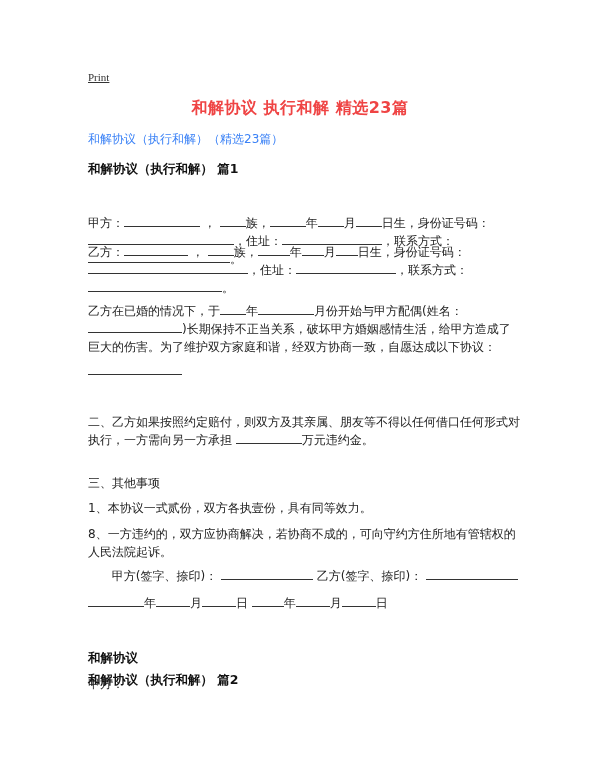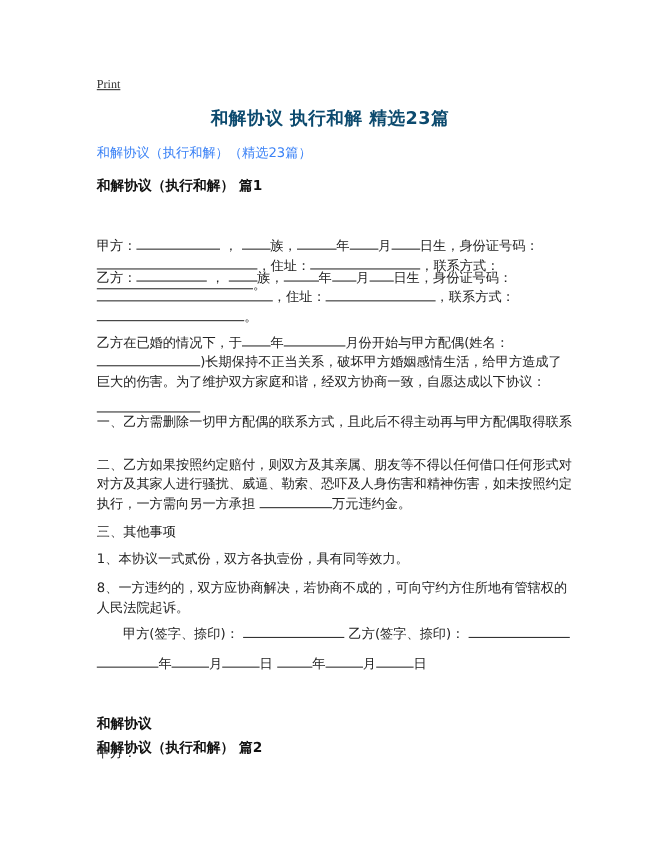--- a/index.html
+++ b/index.html
@@ -1,21 +1,21 @@
 <!DOCTYPE html>
 <html><head>
   <meta charset="utf-8">
   <style>
     html, body { margin: 0; padding: 0; background: #ffffff; }
     body {
       width: 600px; height: 776px; overflow: hidden; position: relative;
       font-family: "DejaVu Sans", sans-serif; color: #1a1a1a;
     }
     .print { position: absolute; left: 88px; top: 71px; font-family: "Liberation Serif", serif; font-size: 11px; color: #333; text-decoration: underline; }
-    .title { position: absolute; left: 0; width: 600px; top: 98px; text-align: center; font-size: 16px; font-weight: bold; letter-spacing: 0.5px; color: #0c4a6e; }
+    .title { position: absolute; left: 0; width: 600px; top: 98px; text-align: center; font-size: 16px; font-weight: bold; letter-spacing: 0.5px; color: #ef4444; }
     .subtitle { position: absolute; left: 88px; top: 131px; font-size: 12px; color: #3b82f6; }
     .h { position: absolute; left: 88px; font-size: 12.5px; font-weight: bold; color: #111; }
     .p { position: absolute; left: 88px; width: 430px; font-size: 12px; line-height: 18px; color: #222; }
     .u { display: inline-block; border-bottom: 1px solid #333; height: 12px; vertical-align: baseline; }
     .ln { white-space: nowrap; }
   </style>
 </head>
 <body>
 
 <div class="print">Print</div>
@@ -56,26 +56,24 @@
     <span class="u" style="width:94px"></span><span>)长期保持不正当关系，破坏甲方婚姻感情生活，给甲方造成了</span>
   </div>
   <div class="ln">
     <span>巨大的伤害。为了维护双方家庭和谐，经双方协商一致，自愿达成以下协议：</span>
   </div>
   <div style="height:6px"></div>
   <div class="ln"><span class="u" style="width:94px"></span></div>
 </div>
 
 <div class="p" style="top:374px;">
-  <div class="ln">一、乙方需删除一切甲方配偶的联系方式，且此后不得主动再与甲方配偶取得联系</div>
 </div>
 
 <div class="p" style="top:413px;">
   <div class="ln">二、乙方如果按照约定赔付，则双方及其亲属、朋友等不得以任何借口任何形式对</div>
-  <div class="ln">对方及其家人进行骚扰、威逼、勒索、恐吓及人身伤害和精神伤害，如未按照约定</div>
   <div class="ln">
     <span>执行，一方需向另一方承担</span>&nbsp;<span class="u" style="width:66px"></span><span>万元违约金。</span>
   </div>
 </div>
 
 <div class="p" style="top:474px;">三、其他事项</div>
 <div class="p" style="top:499px;">1、本协议一式贰份，双方各执壹份，具有同等效力。</div>
 
 <div class="p" style="top:525px;">
   <div class="ln">8、一方违约的，双方应协商解决，若协商不成的，可向守约方住所地有管辖权的</div>

